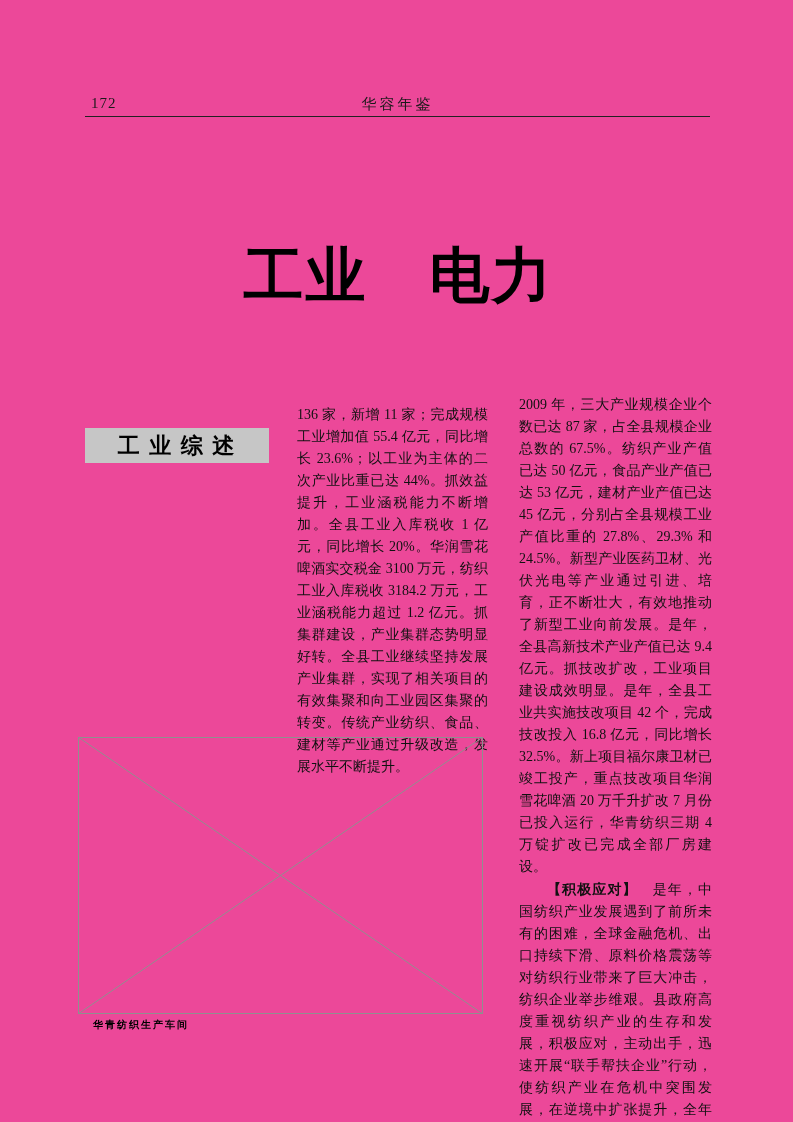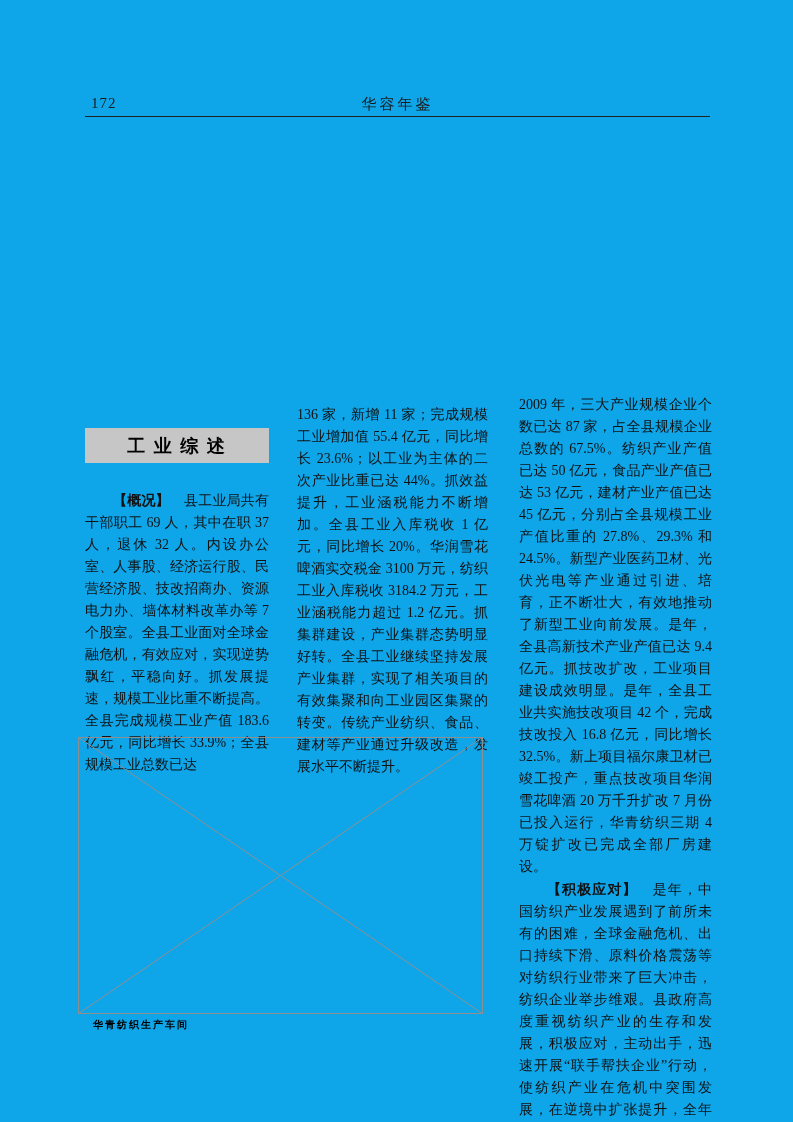--- a/index.html
+++ b/index.html
@@ -1,21 +1,21 @@
 <!DOCTYPE html>
 <html lang="zh"><head>
 <meta charset="utf-8">
 <style>
   * { margin: 0; padding: 0; box-sizing: border-box; }
   html, body { background: #ffffff; }
   .page {
     position: relative;
     width: 793px;
     height: 1122px;
-    background: #0ea5e9;
+    background: #ec4899;
     margin: 0 auto;
     font-family: "Liberation Serif", "DejaVu Serif", serif;
     color: #1a1a1a;
     overflow: hidden;
   }
 
   
   .page-header {
     position: absolute;
     top: 95px; left: 85px;
@@ -51,21 +51,21 @@
   .col-mid   { left: 297px; top: 394px; width: 191px; margin-top: 10px; }
   .col-right { left: 519px; top: 394px; width: 193px; }
 
   .section-box {
     width: 100%;
     height: 35px;
     background: #c6c6c6;
     display: flex;
     align-items: center;
     justify-content: center;
-    font-size: 18px;
+    font-size: 22px;
     font-weight: bold;
     letter-spacing: 2px;
     color: #000;
     margin-bottom: 26px;
   }
 
   .body-text {
     font-size: 14px;
     line-height: 22px;
     text-align: justify;
@@ -95,24 +95,24 @@
 <body>
 
 <div class="page">
 
   <div class="page-header">
     <span class="page-num">172</span>
     <span class="book-title">华容年鉴</span>
   </div>
   <div class="header-rule"></div>
 
+  <h1 class="main-title">工业　电力</h1>
 
   <div class="col col-left">
     <div class="section-box">工 业 综 述</div>
-    <p class="body-text indent"><span class="para-label">【概况】　</span><span>县工业局共有干部职工 69 人，其中在职 37 人，退休 32 人。内设办公室、人事股、经济运行股、民营经济股、技改招商办、资源电力办、墙体材料改革办等 7 个股室。全县工业面对全球金融危机，有效应对，实现逆势飘红，平稳向好。抓发展提速，规模工业比重不断提高。全县完成规模工业产值 183.6 亿元，同比增长 33.9%；全县规模工业总数已达</span></p>
   </div>
 
   <div class="col col-mid">
     <p class="body-text">136 家，新增 11 家；完成规模工业增加值 55.4 亿元，同比增长 23.6%；以工业为主体的二次产业比重已达 44%。抓效益提升，工业涵税能力不断增加。全县工业入库税收 1 亿元，同比增长 20%。华润雪花啤酒实交税金 3100 万元，纺织工业入库税收 3184.2 万元，工业涵税能力超过 1.2 亿元。抓集群建设，产业集群态势明显好转。全县工业继续坚持发展产业集群，实现了相关项目的有效集聚和向工业园区集聚的转变。传统产业纺织、食品、建材等产业通过升级改造，发展水平不断提升。</p>
   </div>
 
   <div class="col col-right">
     <p class="body-text">2009 年，三大产业规模企业个数已达 87 家，占全县规模企业总数的 67.5%。纺织产业产值已达 50 亿元，食品产业产值已达 53 亿元，建材产业产值已达 45 亿元，分别占全县规模工业产值比重的 27.8%、29.3% 和 24.5%。新型产业医药卫材、光伏光电等产业通过引进、培育，正不断壮大，有效地推动了新型工业向前发展。是年，全县高新技术产业产值已达 9.4 亿元。抓技改扩改，工业项目建设成效明显。是年，全县工业共实施技改项目 42 个，完成技改投入 16.8 亿元，同比增长 32.5%。新上项目福尔康卫材已竣工投产，重点技改项目华润雪花啤酒 20 万千升扩改 7 月份已投入运行，华青纺织三期 4 万锭扩改已完成全部厂房建设。</p>
     <p class="body-text indent"><span class="para-label">【积极应对】　</span><span>是年，中国纺织产业发展遇到了前所未有的困难，全球金融危机、出口持续下滑、原料价格震荡等对纺织行业带来了巨大冲击，纺织企业举步维艰。县政府高度重视纺织产业的生存和发展，积极应对，主动出手，迅速开展“联手帮扶企业”行动，使纺织产业在危机中突围发展，在逆境中扩张提升，全年规模</span></p>
   </div>

